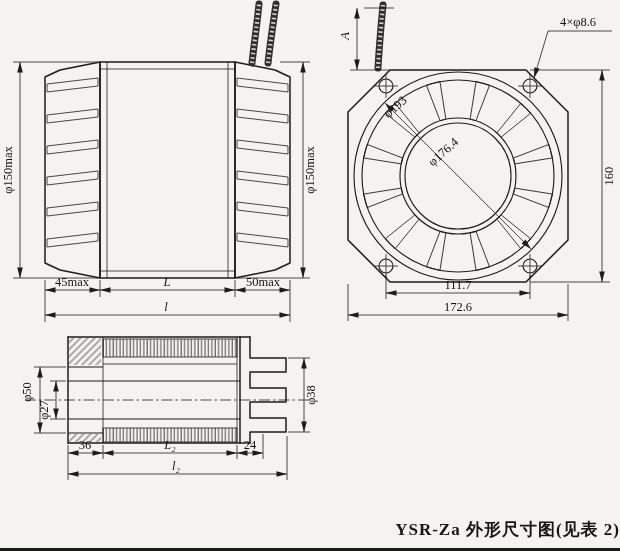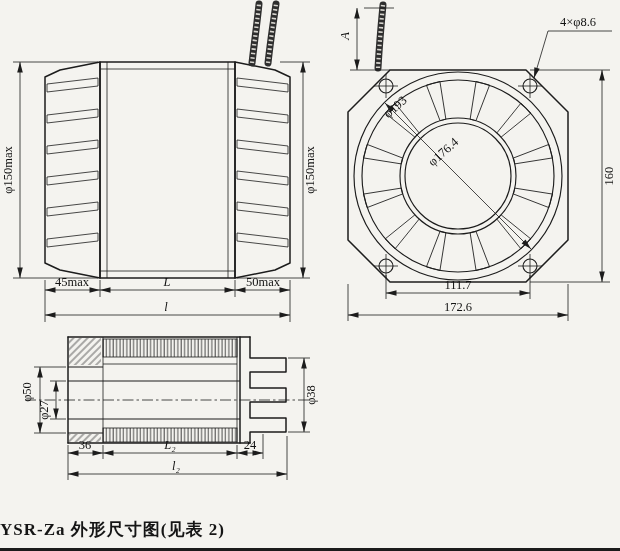--- a/index.html
+++ b/index.html
@@ -7,21 +7,21 @@
         font-family:"Liberation Serif","DejaVu Serif",serif;}
   svg{position:absolute;left:0;top:0;}
   .ol{fill:none;stroke:#1c1c1c;stroke-width:1.5;stroke-linejoin:round;stroke-linecap:round;}
   .md{fill:none;stroke:#1c1c1c;stroke-width:1.15;}
   .th{fill:none;stroke:#1c1c1c;stroke-width:0.8;}
   .cl{fill:none;stroke:#1c1c1c;stroke-width:0.8;stroke-dasharray:11 3 2.5 3;}
   .cable{fill:none;stroke:#2e2e2e;stroke-width:7;stroke-linecap:round;}
   .cabletex{fill:none;stroke:#d8d6d0;stroke-width:4.2;stroke-dasharray:1.6 2.8;stroke-linecap:butt;}
   text{font-family:"Liberation Serif","DejaVu Serif",serif;font-size:12.5px;fill:#121212;}
   .it{font-style:italic;}
-  .cap{position:absolute;left:0;right:0;top:518px;text-align:left;font-size:17px;
+  .cap{position:absolute;left:0;right:0;top:518px;text-align:right;font-size:17px;
        font-weight:bold;letter-spacing:1px;color:#151515;}
   .scanb{position:absolute;left:0;right:0;bottom:0;height:3px;background:#1b1b1b;}
 </style>
 </head>
 <body>
 
 <div class="page">
 <svg width="620" height="551" viewBox="0 0 620 551">
   <defs>
     <marker id="arr" markerUnits="userSpaceOnUse" markerWidth="12" markerHeight="8" refX="11" refY="3" orient="auto-start-reverse">

